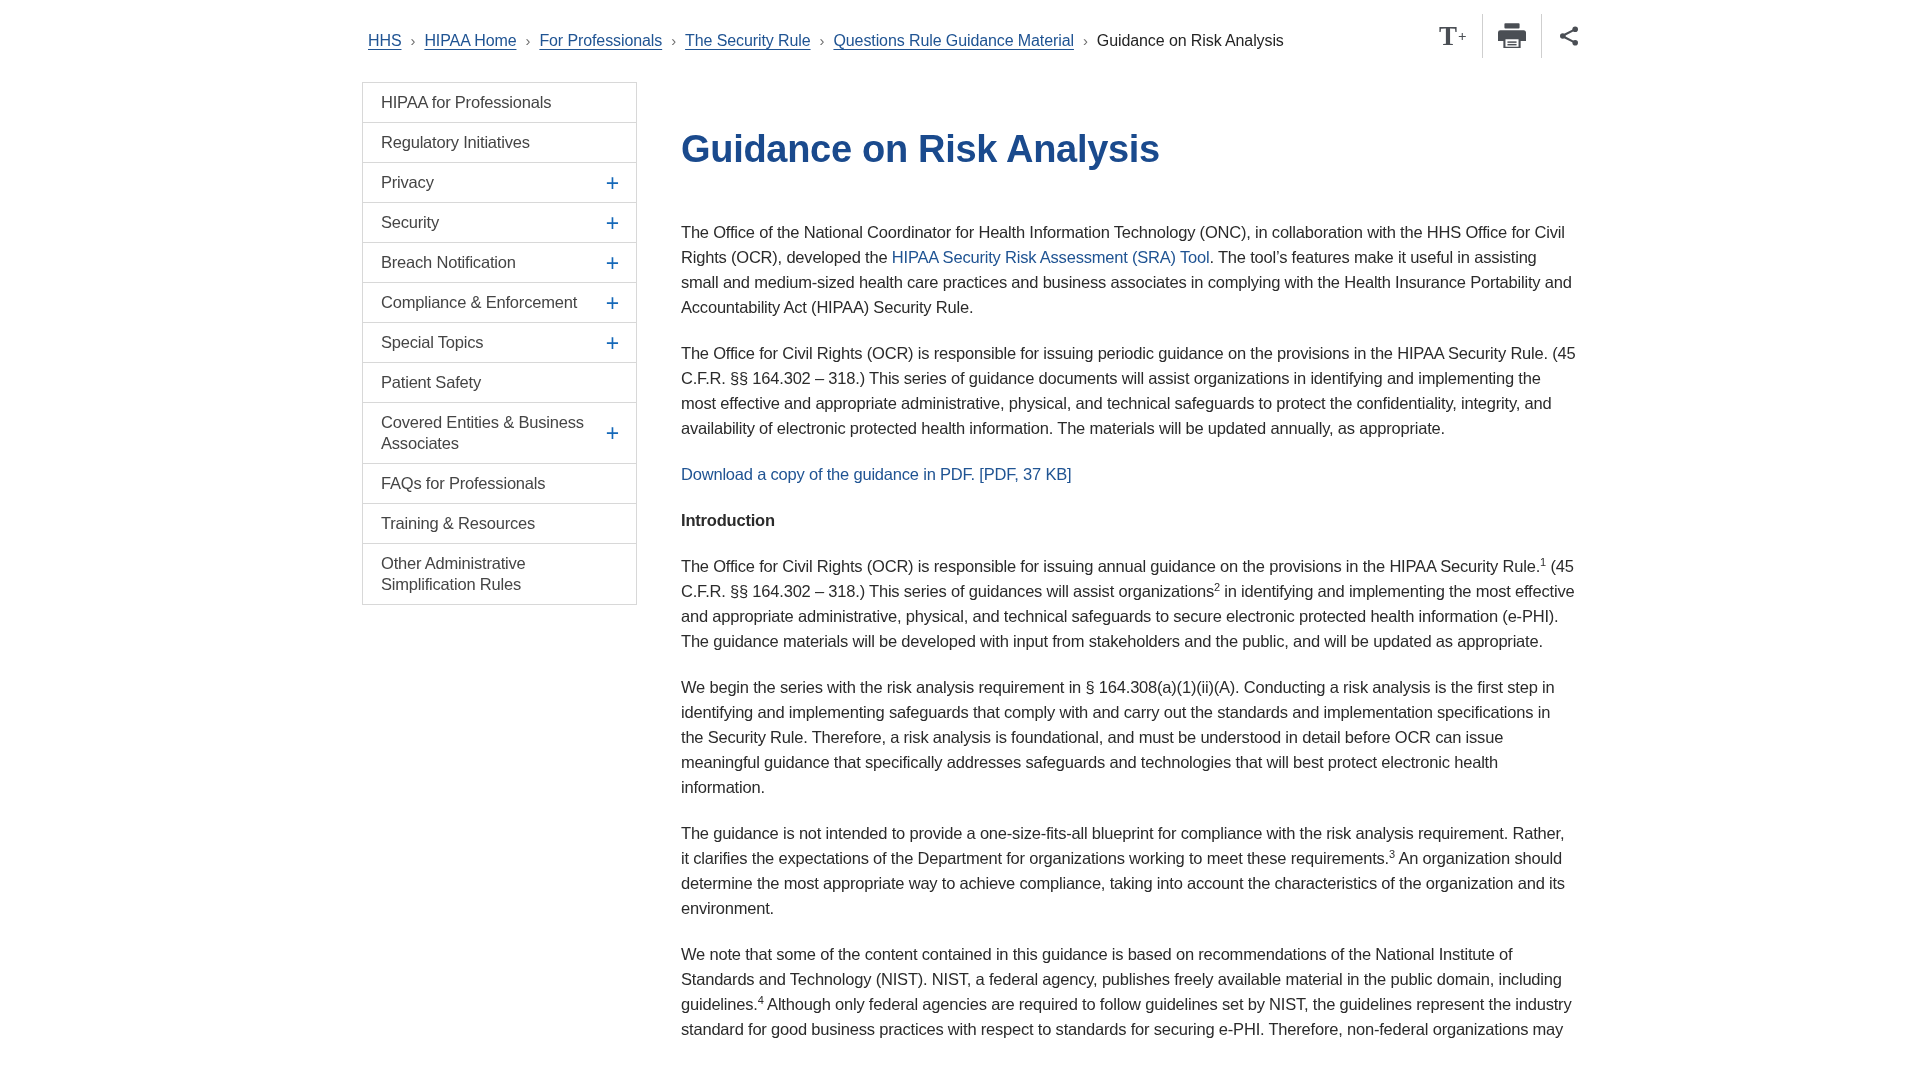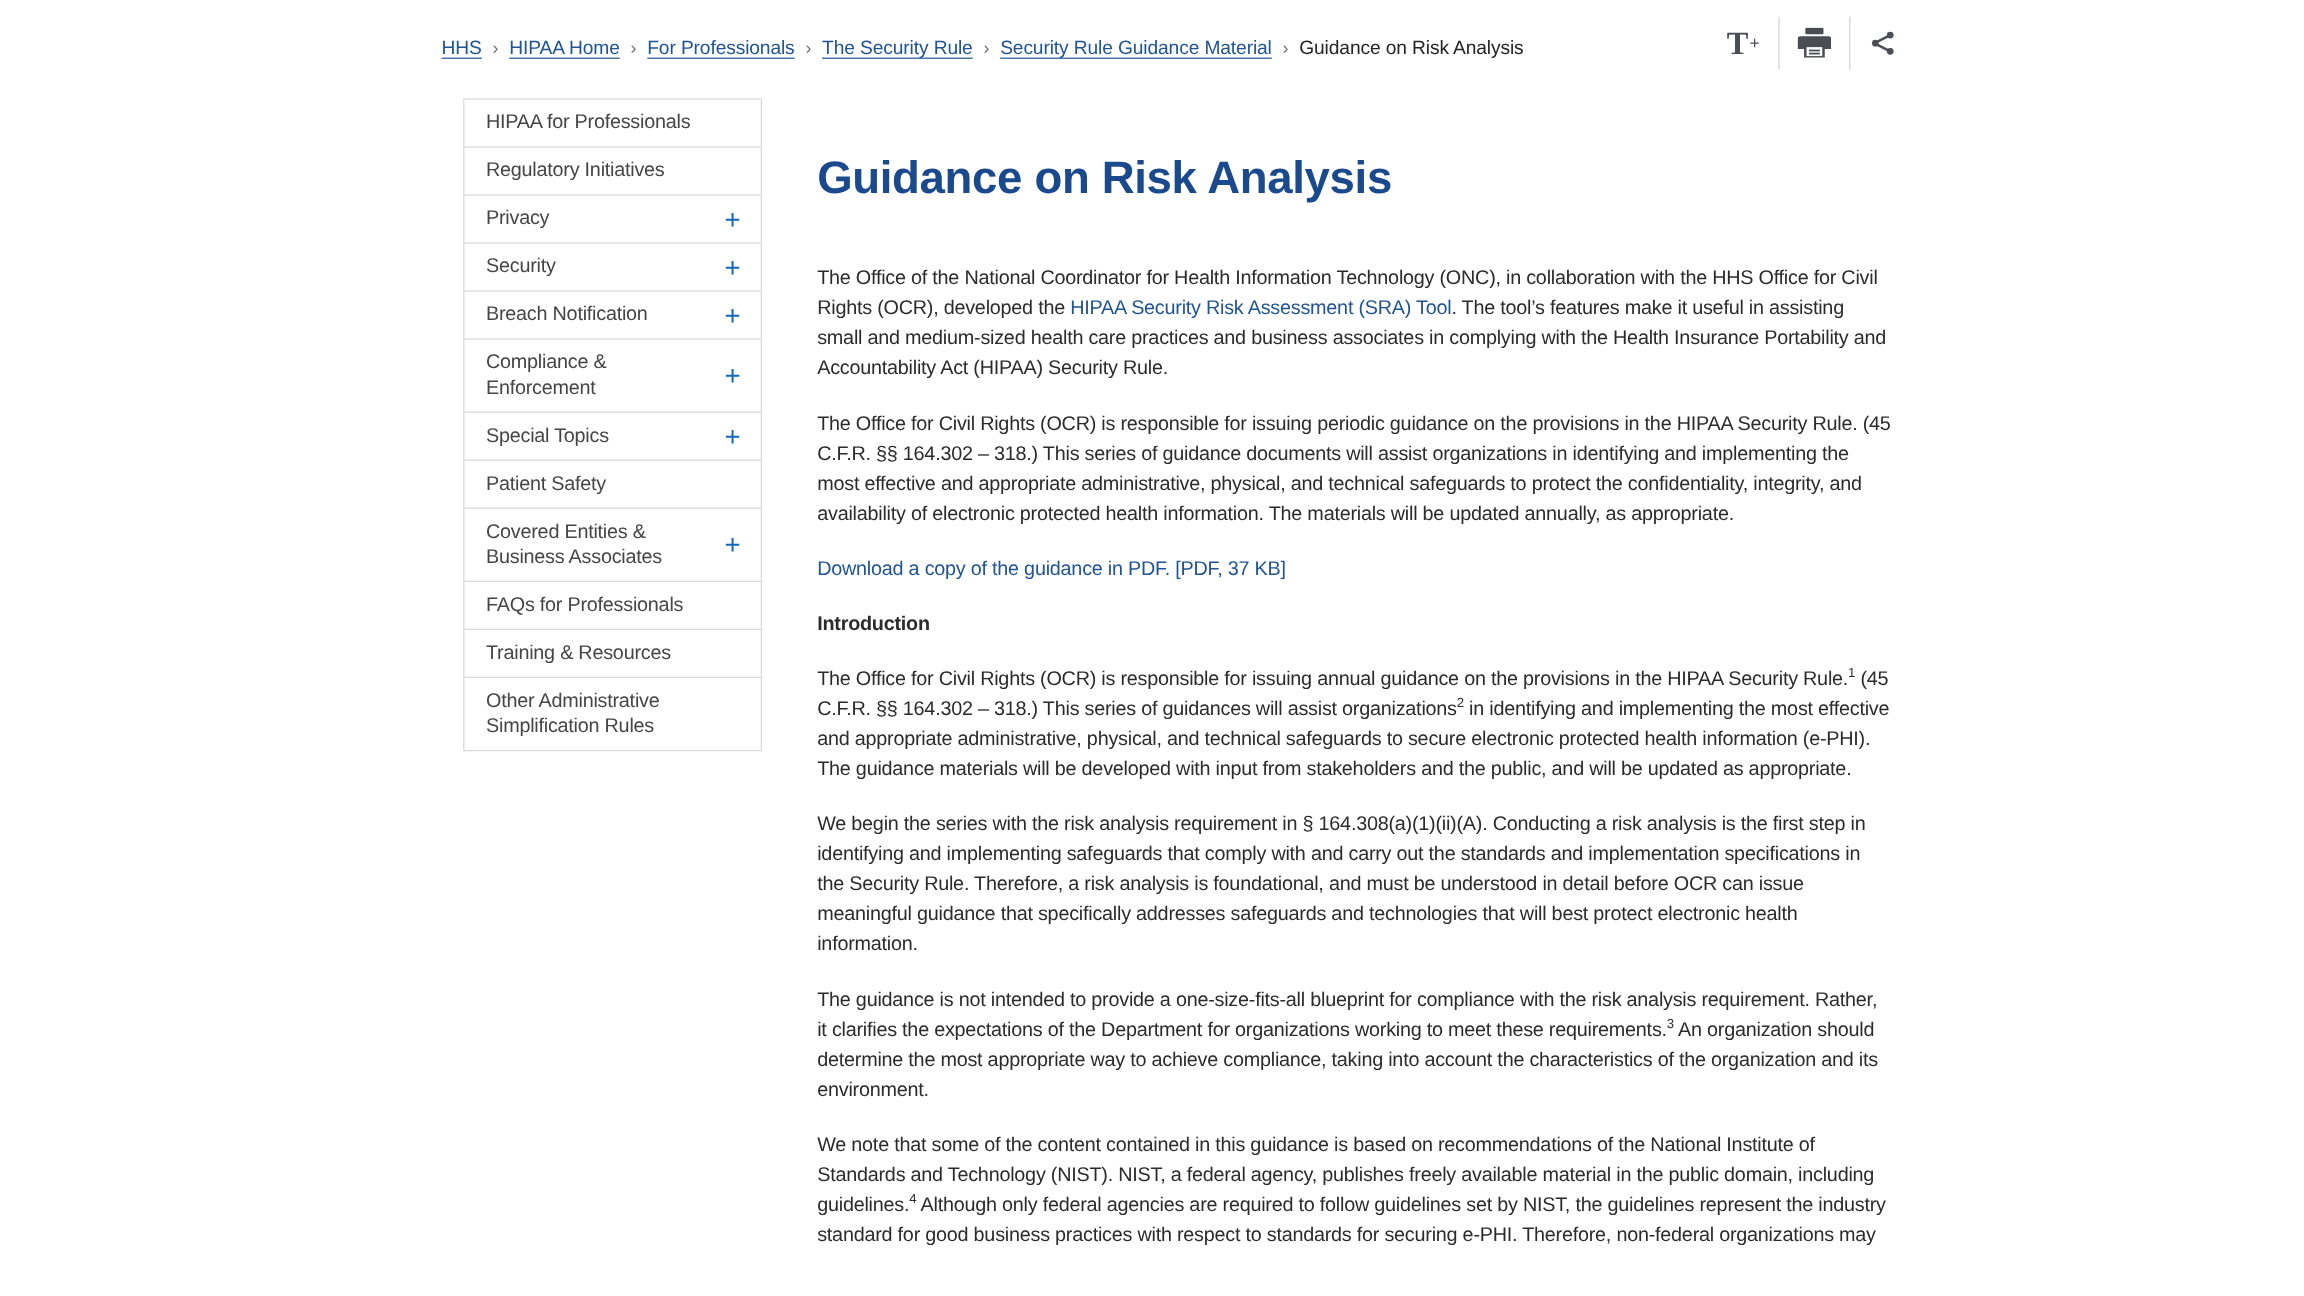--- a/index.html
+++ b/index.html
@@ -33,22 +33,22 @@
   .tool{
     background:none;border:none;padding:0 15px;margin:0;cursor:pointer;
     display:flex;align-items:center;justify-content:center;color:var(--icon-gray);
   }
   .tool + .tool{border-left:1px solid #cfcfcf;}
   .tplus{font-family:"Liberation Serif","DejaVu Serif",serif;font-size:27px;font-weight:700;color:var(--icon-gray);line-height:1;}
   .tplus .plus{font-size:15px;font-weight:700;vertical-align:4px;margin-left:1px;}
 
   
   .sidebar{
-    position:absolute;left:362px;top:82px;width:249px;
-    border:1px solid var(--divider);background:#fff;margin-left:24px;
+    position:absolute;left:362px;top:82px;width:275px;
+    border:1px solid var(--divider);background:#fff;
   }
   .side-item{
     display:flex;align-items:center;justify-content:space-between;
     padding:9px 17px 9px 18px;
     font-size:16.5px;line-height:21px;letter-spacing:-0.2px;color:var(--sidebar-text);
     border-bottom:1px solid var(--divider);
     cursor:pointer;
   }
   .side-item:last-child{border-bottom:none;}
   .side-item .label{flex:1 1 auto;padding-right:10px;}
@@ -78,21 +78,21 @@
 
   <nav class="breadcrumb" id="breadcrumb">
       <a>HHS</a>
       <span class="sep">›</span>
       <a>HIPAA Home</a>
       <span class="sep">›</span>
       <a>For Professionals</a>
       <span class="sep">›</span>
       <a>The Security Rule</a>
       <span class="sep">›</span>
-      <a>Security Rule Guidance Material</a>
+      <a>Questions Rule Guidance Material</a>
       <span class="sep">›</span>
       <span class="current">Guidance on Risk Analysis</span>
     </nav>
 
   <div class="page-tools">
     <button class="tool">
       <span class="tplus"><span>T</span><span class="plus">+</span></span>
     </button>
     <button class="tool">
       <span>

